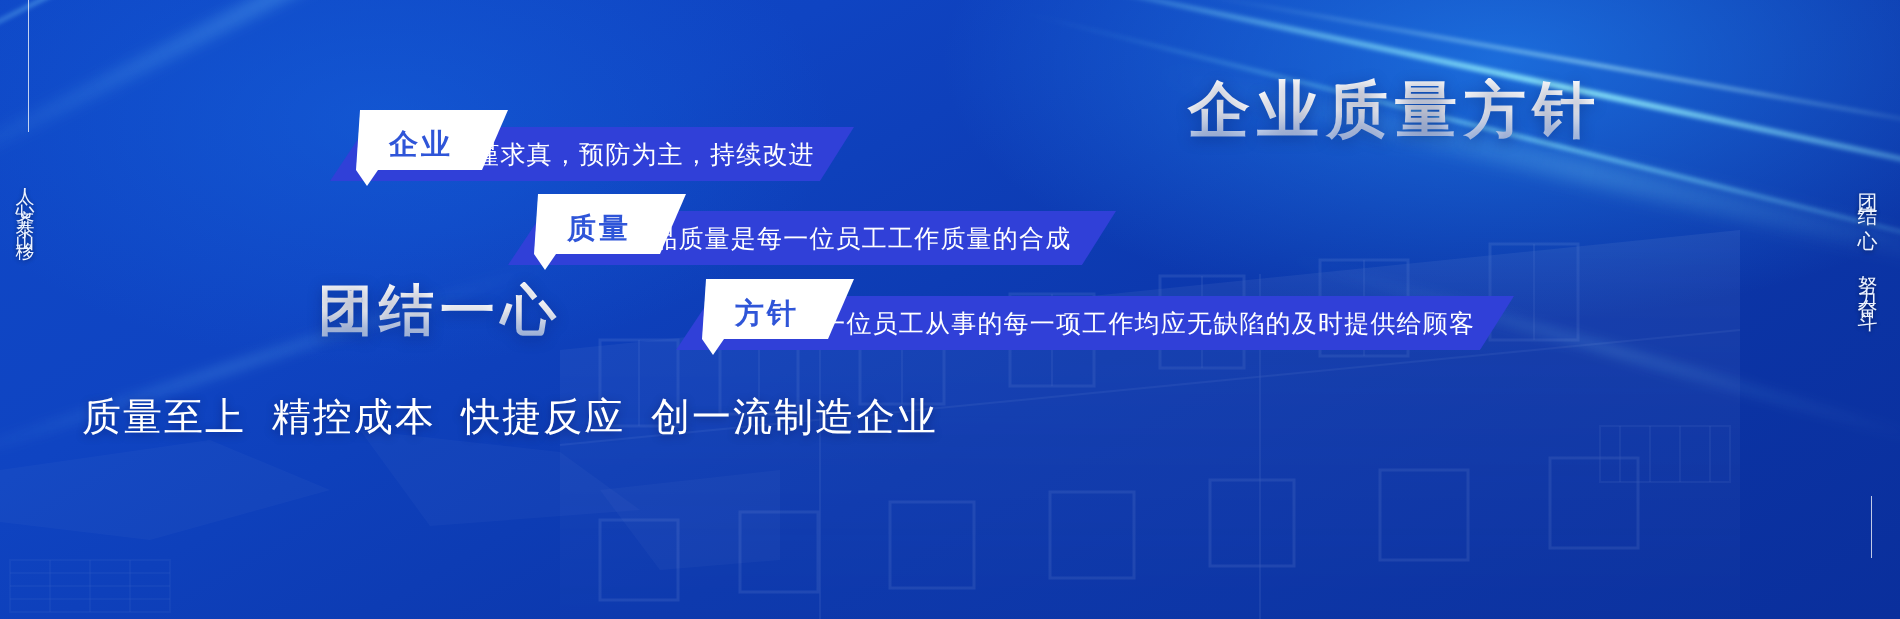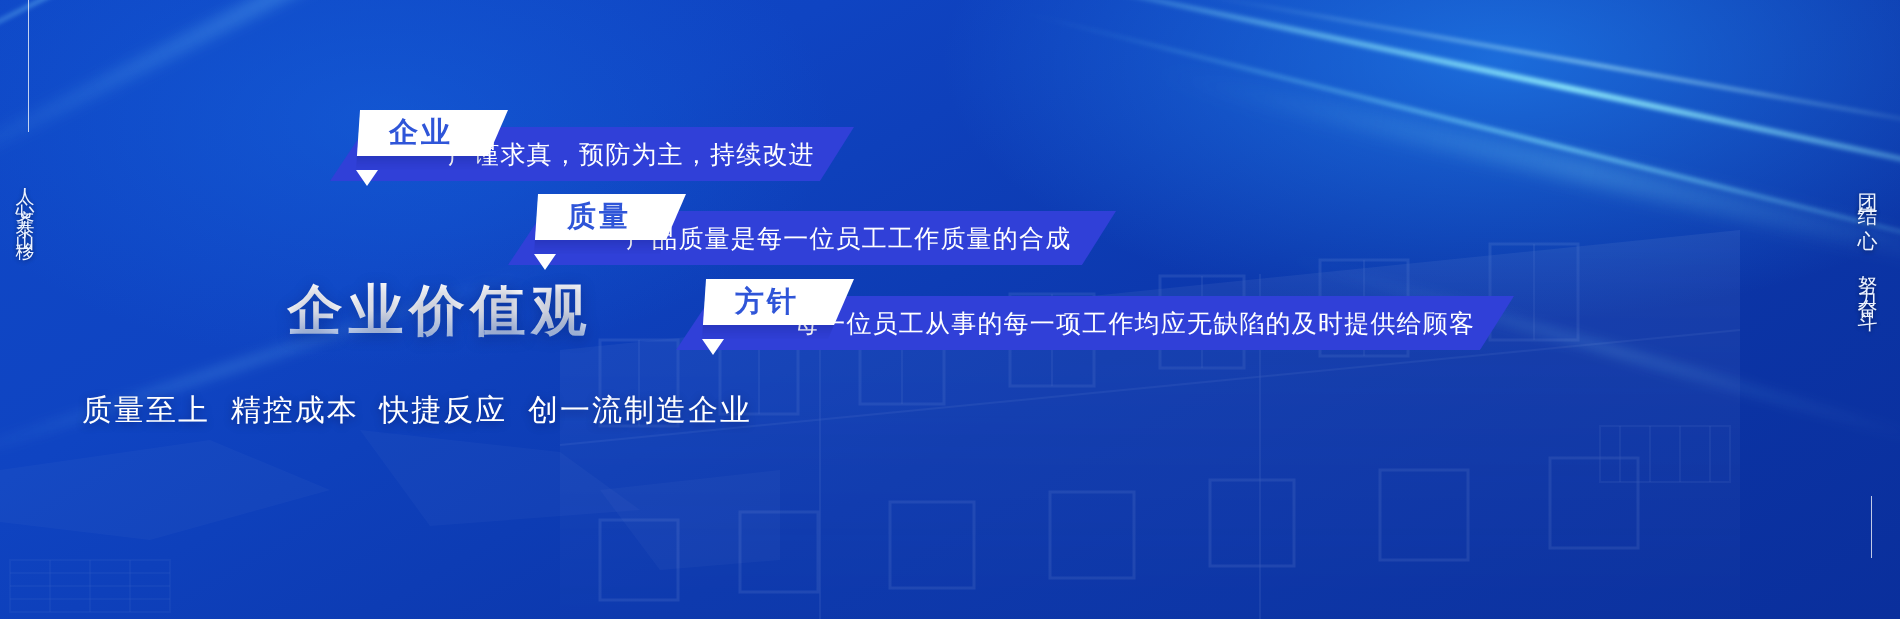--- a/index.html
+++ b/index.html
@@ -109,42 +109,42 @@
     text-shadow:0 3px 14px rgba(0,20,80,.35);
     white-space:pre;
   }
   #values-sub {
     margin-top:12px;
     font-size:18px; letter-spacing:4.6px; color:#eaf1ff; font-weight:400;
     white-space:pre;
   }
   #values-tagline {
     position:absolute; left:82px; top:390px;
-    font-size:30px; color:#ffffff; letter-spacing:2px; font-weight:400;
+    font-size:39px; color:#ffffff; letter-spacing:2px; font-weight:400;
     text-shadow:0 2px 8px rgba(0,10,60,.4);
     white-space:pre;
   }
 
   
   .row { position:absolute; height:54px; }
 
   .row .bar {
     position:absolute; left:0; top:0; height:54px;
     background:#3040d8;
     display:flex; align-items:center;
     padding-left:118px; padding-right:26px;
     clip-path:polygon(36px 0, 100% 0, calc(100% - 34px) 100%, 0 100%);
     box-shadow:0 3px 16px rgba(0,10,70,.30);
   }
   .row .bar-text {
     color:#ffffff; font-size:25px; letter-spacing:1.2px; white-space:pre;
   }
 
   .row .tag {
-    position:absolute; left:0; top:-17px; height:46px; width:178px;
+    position:absolute; left:0; top:-17px; height:70px; width:178px;
     background:#ffffff;
     clip-path:polygon(30px 0, 178px 0, 152px 60px, 26px 60px);
     display:flex; align-items:center; justify-content:center;
     box-shadow:0 3px 14px rgba(0,10,70,.25);
   }
   .row .tag-text {
     color:#2f55d8; font-size:29px; font-weight:bold; letter-spacing:3px;
     white-space:pre; padding-left:4px;
   }
   .row .notch {
@@ -238,20 +238,21 @@
     </g>
   </svg>
 
   <div class="vrule left"></div>
   <div class="vrule right"></div>
 
   <div id="vside-left" class="vside">人心齐泰山移</div>
   <div id="vside-right" class="vside">团结一心 努力奋斗</div>
 
   <div id="policy-block">
+    <div id="policy-title">企业质量方针</div>
   </div>
 
   <div class="row" id="row-1">
     <div class="bar">
       <span class="bar-text">严谨求真，预防为主，持续改进</span>
     </div>
     <div class="tag">
       <span class="tag-text">企业</span>
     </div>
     <div class="notch"></div>
@@ -271,17 +272,17 @@
     <div class="bar">
       <span class="bar-text">每一位员工从事的每一项工作均应无缺陷的及时提供给顾客</span>
     </div>
     <div class="tag">
       <span class="tag-text">方针</span>
     </div>
     <div class="notch"></div>
   </div>
 
   <div id="values-block">
-    <div id="values-title">企业价值观</div>
+    <div id="values-title">团结一心</div>
   </div>
   <div id="values-tagline">质量至上  精控成本  快捷反应  创一流制造企业</div>
 
 </div>
 
 </body></html>

